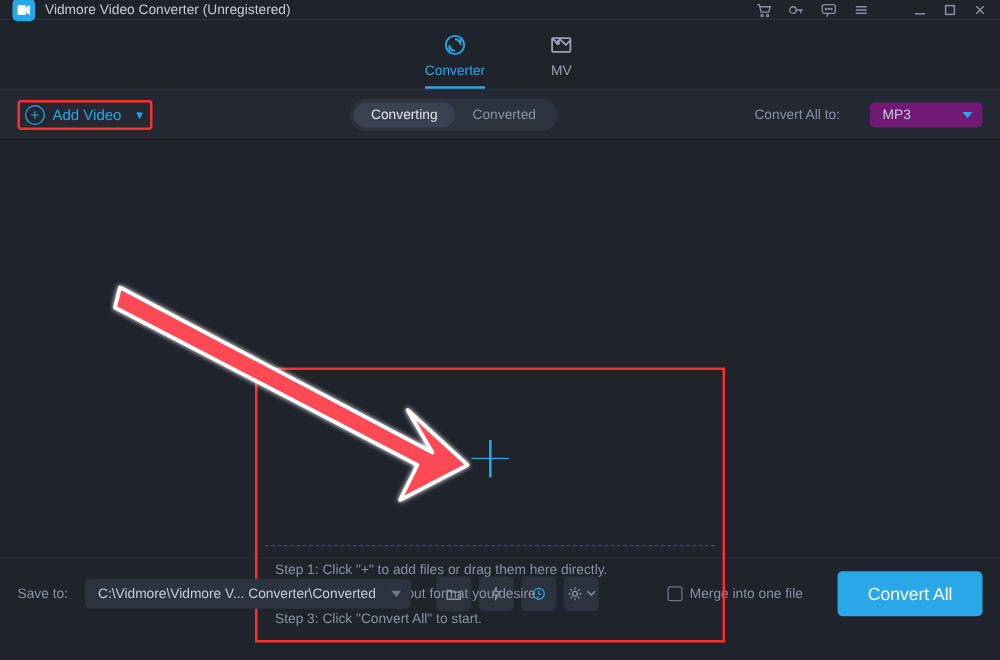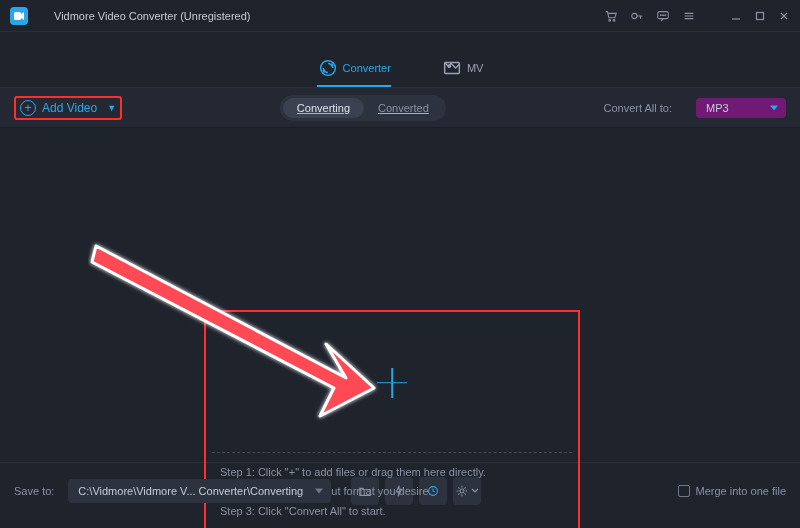--- a/index.html
+++ b/index.html
@@ -7,26 +7,25 @@
     font-family: -apple-system, "Segoe UI", Arial, sans-serif;
     background: #1e232c;
     color: #aab1bd;
     width: 800px;
     height: 528px;
     overflow: hidden;
     font-size: 12px;
     position: relative;
   }
   .titlebar {
-    height: 32px;
+    height: 16px;
     display: flex;
     align-items: center;
     padding: 0 10px;
     border-bottom: 1px solid #2a303a;
-    gap: 18px;
   }
   .titlebar .logo {
     width: 18px; height: 18px;
     background: #2aa7e8;
     border-radius: 4px;
     margin-right: 8px;
     display: flex; align-items: center; justify-content: center;
   }
   .titlebar .title { font-size: 11px; color: #c6ccd6; flex: 1; }
   .titlebar .sys-icons { display: flex; gap: 12px; align-items: center; color: #8a92a3; }
@@ -34,21 +33,21 @@
 
   .tabs-row {
     height: 56px;
     display: flex;
     justify-content: center;
     align-items: flex-end;
     gap: 50px;
     border-bottom: 1px solid #2a303a;
   }
   .main-tab {
-    display: flex; flex-direction: row; align-items: center; gap: 4px;
+    display: flex; flex-direction: column; align-items: center; gap: 4px;
     padding-bottom: 6px;
     color: #9aa2b2; cursor: pointer;
     border-bottom: 2px solid transparent;
     font-size: 11px;
   }
   .main-tab.active { color: #2aa7e8; border-bottom: 2px solid #2aa7e8; }
   .main-tab .micon { height: 22px; display:flex; align-items:center; }
 
   .subbar {
     height: 40px;
@@ -73,21 +72,20 @@
     display:flex; align-items:center; justify-content:center; font-size:12px; line-height:1;
   }
   .add-files-wrap .chev { margin-left: 4px; font-size: 9px; color:#2aa7e8; }
 
   .sub-spacer { flex: 1; }
   .sub-center {
     display: flex; gap: 0;
     border-radius: 999px;
     background: #2d333e;
     padding: 3px;
-    text-decoration: underline;
   }
   .subtab {
     padding: 4px 14px; border-radius: 999px;
     font-size: 11px; color:#8a92a3; cursor:pointer;
   }
   .subtab.active { background: #3a4150; color:#dfe4ec; }
 
   .convert-all-to {
     display:flex; align-items:center; gap:24px;
     font-size: 11px; color:#8a92a3;
@@ -301,21 +299,21 @@
              L 232 176
              L 246 148
              L 4 22 Z" fill="#ff4a55" stroke="#ffffff" stroke-width="3" stroke-linejoin="round" filter="url(#glow)"></path>
   </svg>
 
 </div>
 
 <div class="footer">
   <span class="save-to-label">Save to:</span>
   <div class="path-box">
-    <span>C:\Vidmore\Vidmore V... Converter\Converting</span>
+    <span>C:\Vidmore\Vidmore V... Converter\Converted</span>
   </div>
   <div class="foot-icons">
     <div class="foot-btn">
       <svg width="14" height="14" viewBox="0 0 16 16" fill="none" stroke="#8a92a3" stroke-width="1.2">
           <path d="M2 5h4l1 1.5h7V13H2z"></path>
         </svg>
     </div>
     <div class="foot-btn">
       <svg width="14" height="14" viewBox="0 0 16 16" fill="none" stroke="#8a92a3" stroke-width="1.2">
           <path d="M8 2l-3 7h3l-1 5 4-8H8z"></path>
@@ -336,13 +334,16 @@
           <path d="M1 2l3 3 3-3" fill="none" stroke="#8a92a3" stroke-width="1.2"></path>
         </svg>
     </div>
   </div>
 
   <label class="merge">
     <span class="box"></span>
     <span>Merge into one file</span>
   </label>
 
+  <div class="convert-all-btn">
+    <span>Convert All</span>
+  </div>
 </div>
 
 </body></html>

